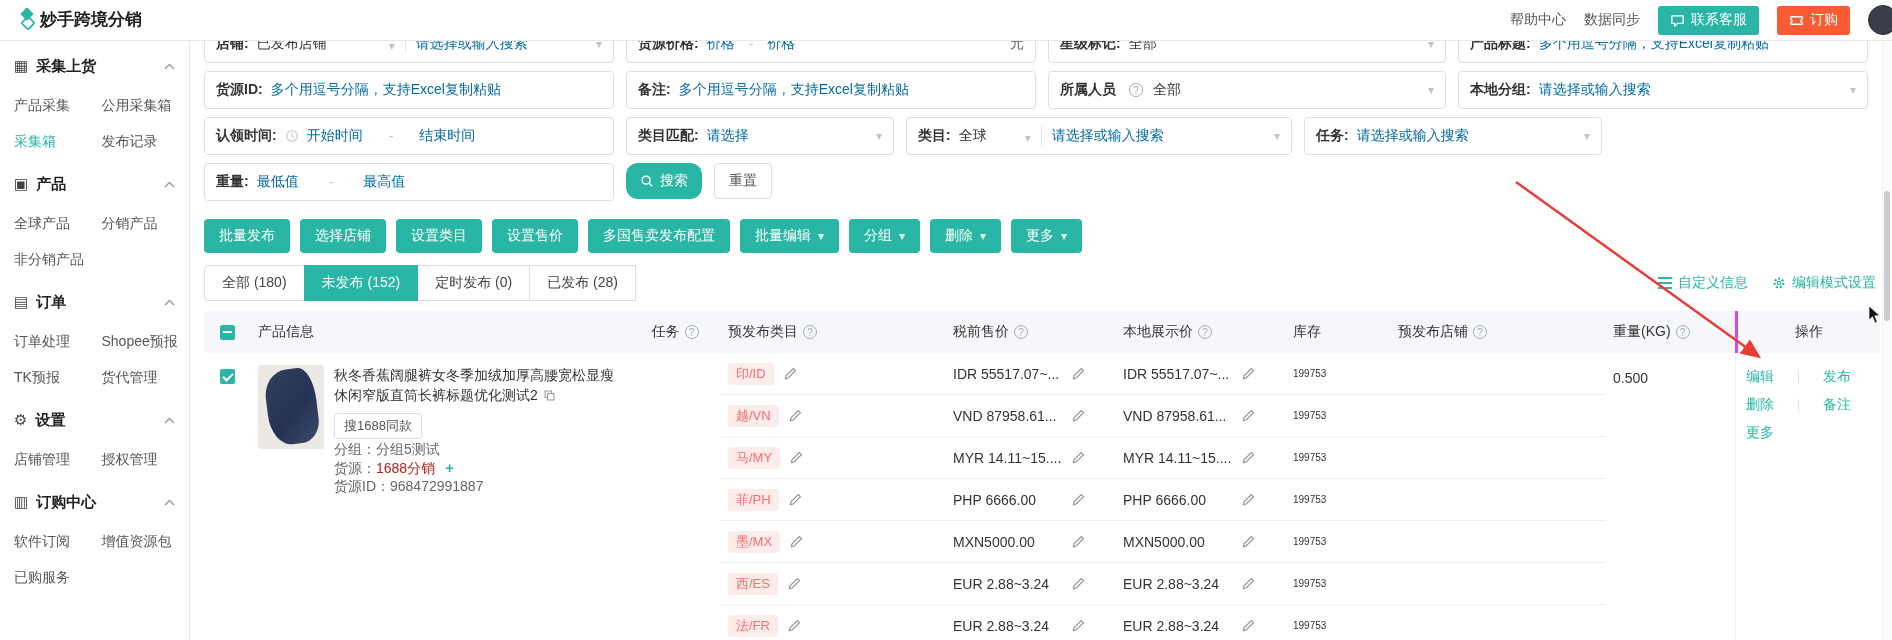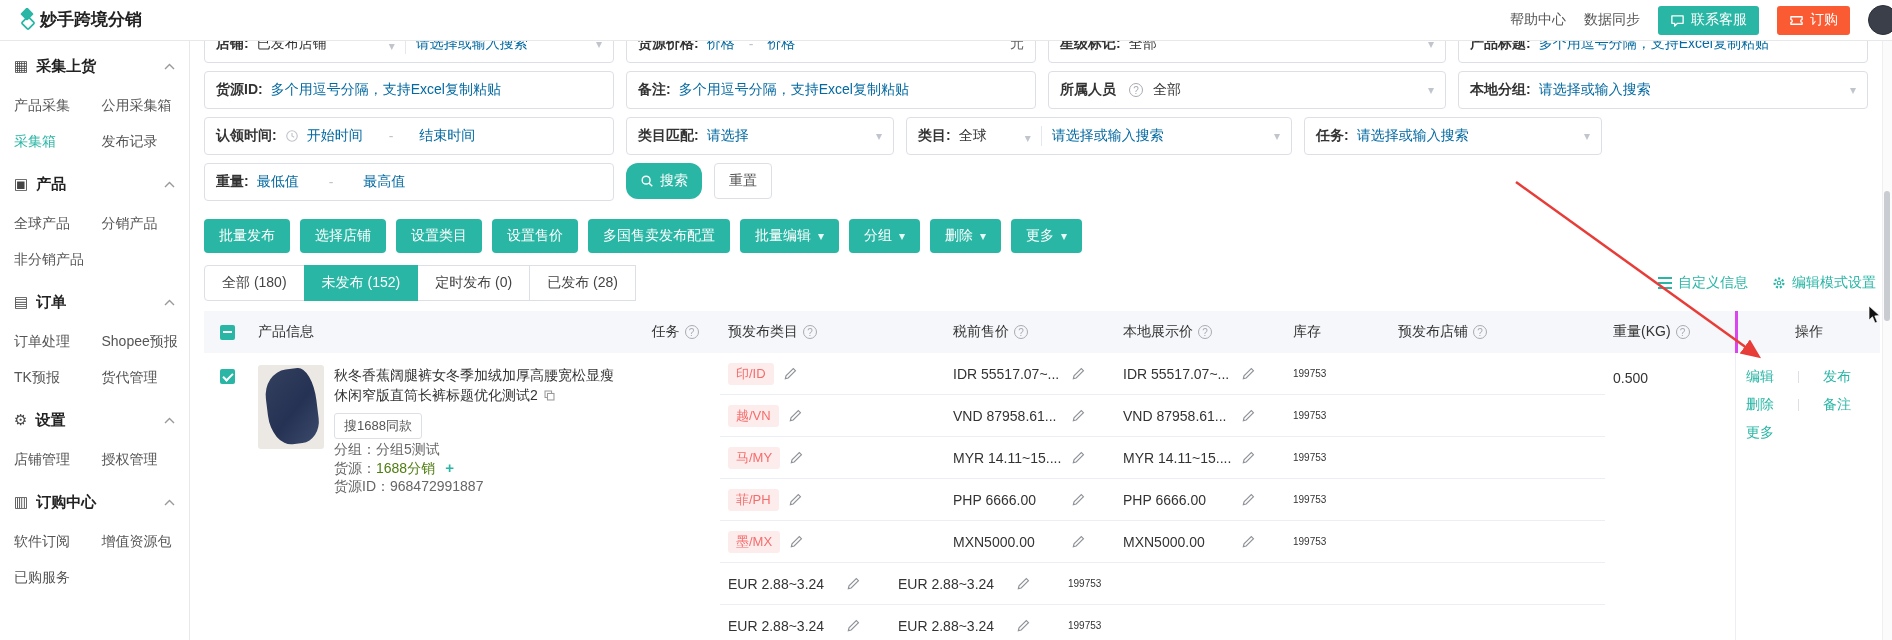--- a/index.html
+++ b/index.html
@@ -88,21 +88,21 @@
   .prow{display:flex;align-items:stretch}
   .prow .w-check{padding-top:16px;align-items:flex-start}
   .product-cell{display:flex;padding-top:12px}
   .pimg{width:66px;height:84px;background:#ece9e4;border-radius:3px;position:relative;overflow:hidden;flex:none;cursor:pointer}
   .pimg-cloth{position:absolute;left:14%;top:5%;right:10%;bottom:6%;background:linear-gradient(135deg,#33405f 0%,#253253 55%,#3c4a6d 100%);border-radius:46% 30% 38% 42%/36% 46% 30% 42%;transform:rotate(-7deg)}
   .pdetails{margin-left:10px;min-width:0}
   .ptitle{font-size:14px;color:#333;line-height:1.45}
   .copy-ico{display:inline-flex;vertical-align:-2px;margin-left:5px;cursor:pointer}
   .same-btn{display:inline-block;margin:7px 0 2px;padding:3px 9px;border:1px solid #dcdfe6;border-radius:3px;font-size:13px;color:#555;cursor:pointer;background:#fff}
   .pline{font-size:14px;color:#666;white-space:nowrap}
-  .link-teal{color:#4d7c0f;cursor:pointer}
+  .link-teal{color:#b91c1c;cursor:pointer}
   .plus{color:#29b6a5;font-weight:bold;margin-left:10px;cursor:pointer;font-size:15px}
 
   .variant-stack{display:flex;flex-direction:column;width:885px;flex:none}
   .variant-row{display:flex;align-items:center;height:42px;border-bottom:1px solid #ebeef5}
   .v-cat{width:225px;display:flex;align-items:center;gap:9px;padding:0 8px}
   .v-price{width:170px;display:flex;align-items:center;padding:0 8px;font-size:14px;color:#333}
   .v-local{width:170px;display:flex;align-items:center;padding:0 8px;font-size:14px;color:#333}
   .v-stock{width:105px;padding:0 8px;font-size:10px;color:#333}
   .v-shop{width:215px}
   .v-price .ptext,.v-local .ptext{width:118px;white-space:nowrap;overflow:hidden}
@@ -573,40 +573,56 @@
                 <span class="pencil">
                   <svg width="15" height="15" viewBox="0 0 16 16">
                     <path d="M2.5 13.5l.7-3L11 2.7l2.3 2.3-7.8 7.8z" fill="none" stroke="#8f9399" stroke-width="1.2"></path>
                   </svg>
                 </span>
               </div>
               <div class="v-stock">199753</div>
               <div class="v-shop"></div>
             </div>
             <div class="variant-row">
+              <div class="v-cat">
+                <span class="ctag">西/ES</span>
+                <span class="pencil">
+                  <svg width="15" height="15" viewBox="0 0 16 16">
+                    <path d="M2.5 13.5l.7-3L11 2.7l2.3 2.3-7.8 7.8z" fill="none" stroke="#8f9399" stroke-width="1.2"></path>
+                  </svg>
+                </span>
+              </div>
               <div class="v-price">
                 <span class="ptext">EUR 2.88~3.24</span>
                 <span class="pencil">
                   <svg width="15" height="15" viewBox="0 0 16 16">
                     <path d="M2.5 13.5l.7-3L11 2.7l2.3 2.3-7.8 7.8z" fill="none" stroke="#8f9399" stroke-width="1.2"></path>
                   </svg>
                 </span>
               </div>
               <div class="v-local">
                 <span class="ptext">EUR 2.88~3.24</span>
                 <span class="pencil">
                   <svg width="15" height="15" viewBox="0 0 16 16">
                     <path d="M2.5 13.5l.7-3L11 2.7l2.3 2.3-7.8 7.8z" fill="none" stroke="#8f9399" stroke-width="1.2"></path>
                   </svg>
                 </span>
               </div>
               <div class="v-stock">199753</div>
               <div class="v-shop"></div>
             </div>
             <div class="variant-row">
+              <div class="v-cat">
+                <span class="ctag">法/FR</span>
+                <span class="pencil">
+                  <svg width="15" height="15" viewBox="0 0 16 16">
+                    <path d="M2.5 13.5l.7-3L11 2.7l2.3 2.3-7.8 7.8z" fill="none" stroke="#8f9399" stroke-width="1.2"></path>
+                  </svg>
+                </span>
+              </div>
               <div class="v-price">
                 <span class="ptext">EUR 2.88~3.24</span>
                 <span class="pencil">
                   <svg width="15" height="15" viewBox="0 0 16 16">
                     <path d="M2.5 13.5l.7-3L11 2.7l2.3 2.3-7.8 7.8z" fill="none" stroke="#8f9399" stroke-width="1.2"></path>
                   </svg>
                 </span>
               </div>
               <div class="v-local">
                 <span class="ptext">EUR 2.88~3.24</span>

